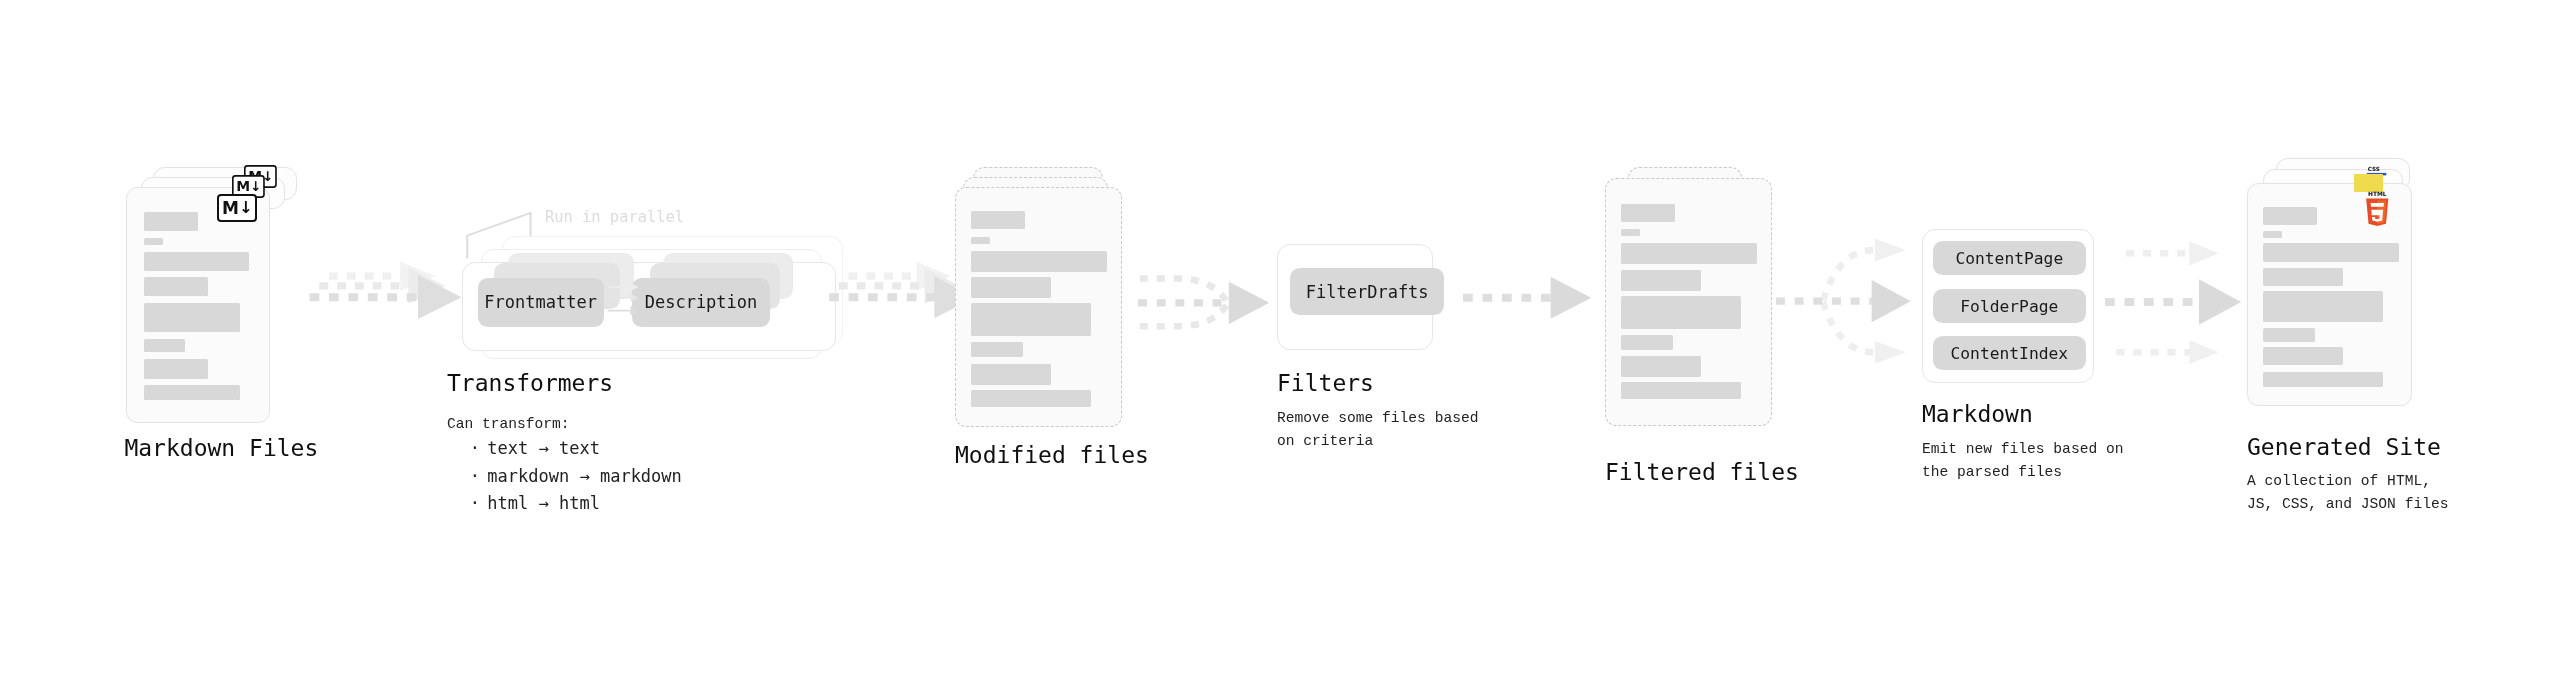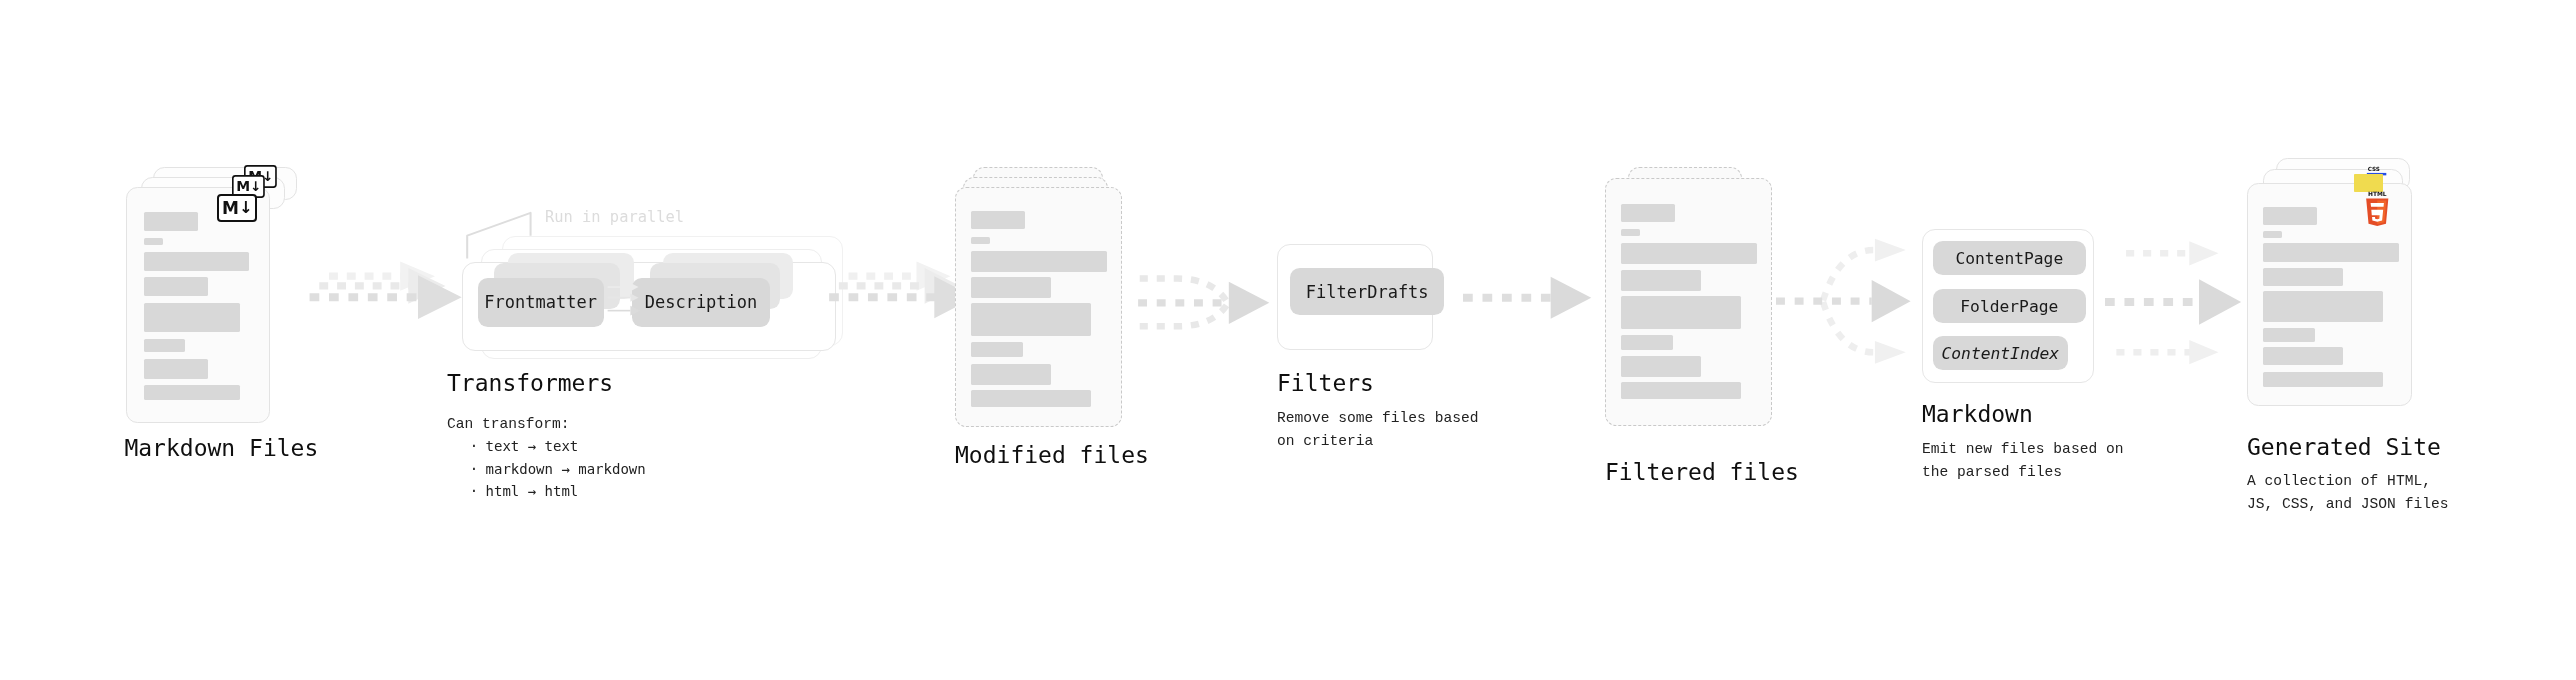--- a/index.html
+++ b/index.html
@@ -77,21 +77,21 @@
     font-size:14.6px;color:#222;line-height:1.55;white-space:pre;
   }
   .paraLabel{
     position:absolute;
     font-family:"DejaVu Sans Mono","Liberation Mono",monospace;
     font-size:15.4px;color:#dcdcdc;white-space:nowrap;
   }
   .bullets{
     position:absolute;
     font-family:"DejaVu Sans Mono","Liberation Mono",monospace;
-    font-size:14px;color:#222;line-height:1.62;
+    font-size:17px;color:#222;line-height:1.62;
   }
   .bullets ul{margin:0;padding-left:16.3px;list-style:none;}
   .bullets li{white-space:nowrap;}
   .bullets li::before{content:"\00B7";margin-right:7.3px;color:#222;}
 
   svg{position:absolute;overflow:visible;}
 </style>
 </head>
 <body>
 
@@ -271,21 +271,21 @@
     <g stroke="#dedede" stroke-width="9" stroke-dasharray="11 12" fill="none">
       <line x1="0" y1="79" x2="118" y2="79"></line>
     </g>
     <polygon points="118,53 166,79 118,105" fill="#dadada"></polygon>
   </svg>
 
   <div class="node" style="left:1922px;top:229px;">
     <div class="proc-box" style="left:0px;top:0px;width:172px;height:154px;">
       <div class="chip" style="left:9.8px;top:11.4px;width:153px;height:34px;font-size:16.3px;">ContentPage</div>
       <div class="chip" style="left:9.8px;top:59px;width:153px;height:34px;font-size:16.3px;">FolderPage</div>
-      <div class="chip" style="left:9.8px;top:106px;width:135px;height:34px;font-size:16.3px;font-style:italic;">ContentIndex</div>
+      <div class="chip" style="left:9.8px;top:106px;width:153px;height:34px;font-size:16.3px;">ContentIndex</div>
     </div>
     <div class="title" style="left:0px;top:172px;">Markdown</div>
     <div class="sub" style="left:0px;top:209px;">Emit new files based on
 the parsed files</div>
   </div>
 
   <svg style="left:2105px;top:237px;width:154px;height:138px;" viewBox="0 0 190 170" width="154" height="138">
     <g stroke="#eeeeee" stroke-width="8" stroke-dasharray="10 11" fill="none">
       <line x1="26" y1="20" x2="108" y2="20"></line>
       <line x1="14" y1="142" x2="108" y2="142"></line>

